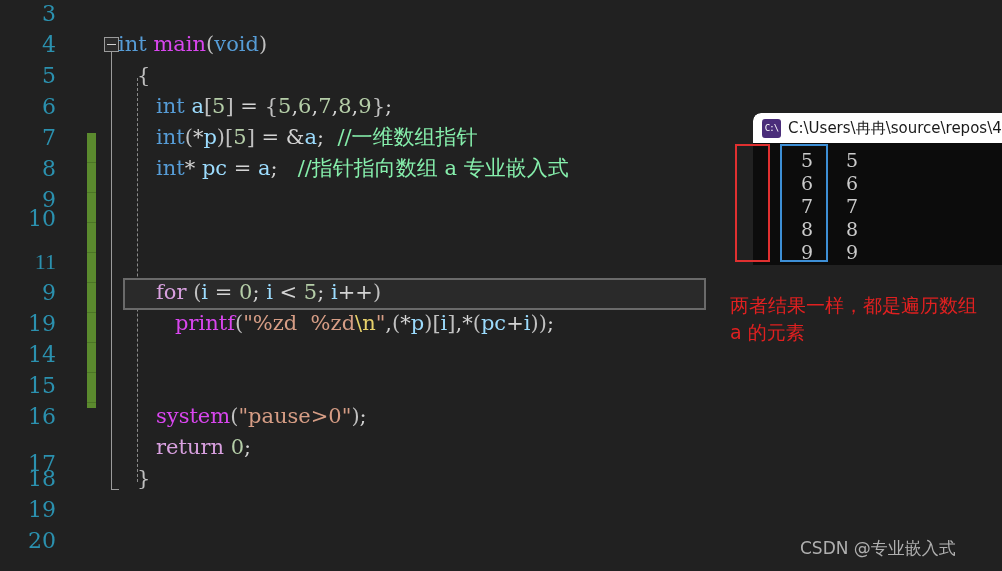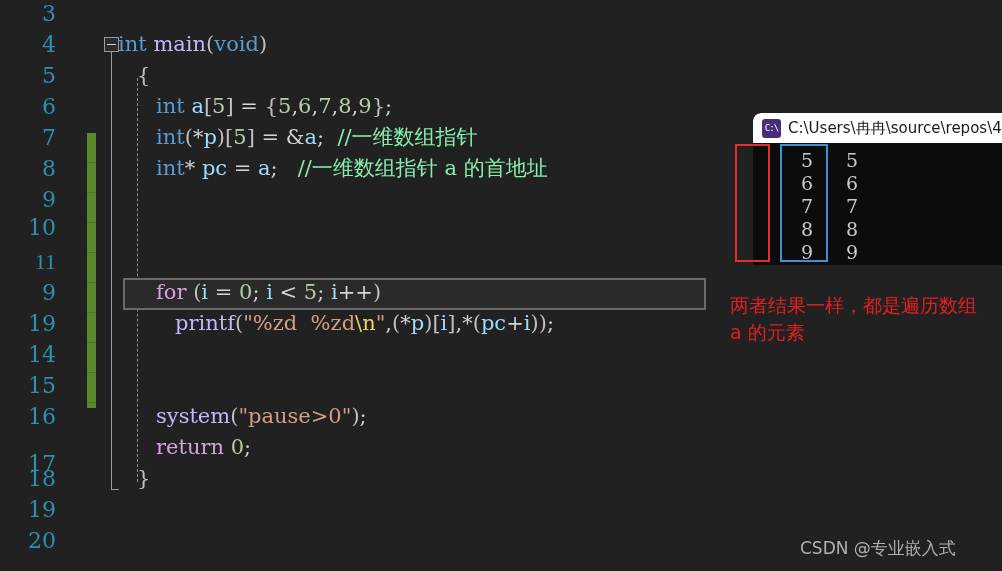--- a/index.html
+++ b/index.html
@@ -51,21 +51,21 @@
     color:#d4d4d4;
   }
   .hl-row{
     position:absolute;left:123px;top:278px;width:583px;height:32px;
     border:2px solid #6a6a6a;background:#2a2a2a;box-sizing:border-box;
   }
 
   
   .kw   {color:#569cd6;}
   .kw2  {color:#d8a0df;}
-  .fn   {color:#c4b5fd;}
+  .fn   {color:#d946ef;}
   .var  {color:#9cdcfe;}
   .num  {color:#b5cea8;}
   .str  {color:#d69d85;}
   .esc  {color:#e8d26b;}
   .cmt  {color:#86efac;}
   .pun  {color:#d4d4d4;}
   .brk  {color:#c0c0c0;}
 
   
   .console{
@@ -129,21 +129,21 @@
 <div id="root">
 
   <div class="gutter" id="gutter">
       <div class="lnum" style="top: -2px;">3</div>
       <div class="lnum" style="top: 29px;">4</div>
       <div class="lnum" style="top: 60px;">5</div>
       <div class="lnum" style="top: 91px;">6</div>
       <div class="lnum" style="top: 122px;">7</div>
       <div class="lnum" style="top: 153px;">8</div>
       <div class="lnum" style="top: 184px;">9</div>
-      <div class="lnum" style="top: 212px;">10</div>
+      <div class="lnum" style="top: 203px;">10</div>
       <div class="lnum" style="top: 246px; font-family: Liberation Serif, serif;">11</div>
       <div class="lnum" style="top: 277px;">9</div>
       <div class="lnum" style="top: 308px;">19</div>
       <div class="lnum" style="top: 339px;">14</div>
       <div class="lnum" style="top: 370px;">15</div>
       <div class="lnum" style="top: 401px;">16</div>
       <div class="lnum" style="top: 448px;">17</div>
       <div class="lnum" style="top: 463px;">18</div>
       <div class="lnum" style="top: 494px; padding-left: 40px;">19</div>
       <div class="lnum" style="top: 525px;">20</div>
@@ -166,21 +166,21 @@
   <div class="fold-line-foot"></div>
   <div class="indent-guide"></div>
 
   <div class="hl-row"></div>
 
   <div class="code" id="codearea">
       <div class="cline" style="top: 29px; left: 118px;"><span class="kw">int</span><span class="pun"> </span><span class="fn">main</span><span class="brk">(</span><span class="kw">void</span><span class="brk">)</span></div>
       <div class="cline" style="top: 60px; left: 137px;"><span class="brk">{</span></div>
       <div class="cline" style="top: 91px; left: 156px;"><span class="kw">int</span><span class="pun"> </span><span class="var">a</span><span class="brk">[</span><span class="num">5</span><span class="brk">]</span><span class="pun"> = </span><span class="brk">{</span><span class="num">5</span><span class="pun">,</span><span class="num">6</span><span class="pun">,</span><span class="num">7</span><span class="pun">,</span><span class="num">8</span><span class="pun">,</span><span class="num">9</span><span class="brk">}</span><span class="pun">;</span></div>
       <div class="cline" style="top: 122px; left: 156px;"><span class="kw">int</span><span class="brk">(</span><span class="pun">*</span><span class="var">p</span><span class="brk">)</span><span class="brk">[</span><span class="num">5</span><span class="brk">]</span><span class="pun"> = &amp;</span><span class="var">a</span><span class="pun">;</span><span class="pun">  </span><span class="cmt">//一维数组指针</span></div>
-      <div class="cline" style="top: 153px; left: 156px;"><span class="kw">int</span><span class="pun">* </span><span class="var">pc</span><span class="pun"> = </span><span class="var">a</span><span class="pun">;</span><span class="pun">   </span><span class="cmt">//一维数组指针 a 的首地址</span></div>
+      <div class="cline" style="top: 153px; left: 156px;"><span class="kw">int</span><span class="pun">* </span><span class="var">pc</span><span class="pun"> = </span><span class="var">a</span><span class="pun">;</span><span class="pun">   </span><span class="cmt">//指针指向数组 a 专业嵌入式</span></div>
       <div class="cline" style="top: 277px; left: 156px;"><span class="kw2">for</span><span class="pun"> </span><span class="brk">(</span><span class="var">i</span><span class="pun"> = </span><span class="num">0</span><span class="pun">; </span><span class="var">i</span><span class="pun"> &lt; </span><span class="num">5</span><span class="pun">; </span><span class="var">i</span><span class="pun">++</span><span class="brk">)</span></div>
       <div class="cline" style="top: 308px; left: 175px;"><span class="fn">printf</span><span class="brk">(</span><span class="str">"%zd  %zd</span><span class="esc">\n</span><span class="str">"</span><span class="pun">,</span><span class="brk">(</span><span class="pun">*</span><span class="var">p</span><span class="brk">)</span><span class="brk">[</span><span class="var">i</span><span class="brk">]</span><span class="pun">,*</span><span class="brk">(</span><span class="var">pc</span><span class="pun">+</span><span class="var">i</span><span class="brk">)</span><span class="brk">)</span><span class="pun">;</span></div>
       <div class="cline" style="top: 401px; left: 156px;"><span class="fn">system</span><span class="brk">(</span><span class="str">"pause&gt;0"</span><span class="brk">)</span><span class="pun">;</span></div>
       <div class="cline" style="top: 432px; left: 156px;"><span class="kw2">return</span><span class="pun"> </span><span class="num">0</span><span class="pun">;</span></div>
       <div class="cline" style="top: 463px; left: 137px;"><span class="brk">}</span></div>
     </div>
 
   <div class="console">
     <div class="console-titlebar">
       <div class="cmd-icon">

